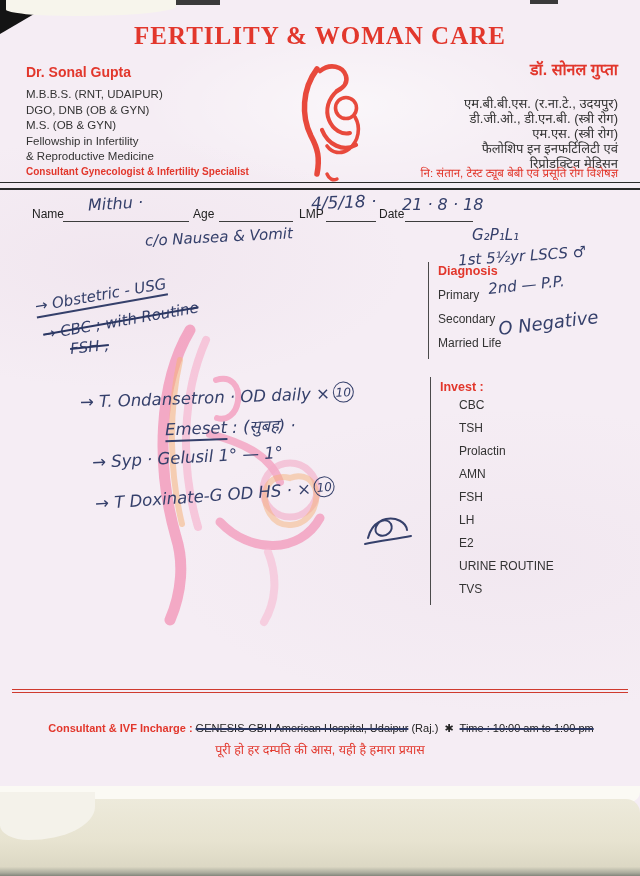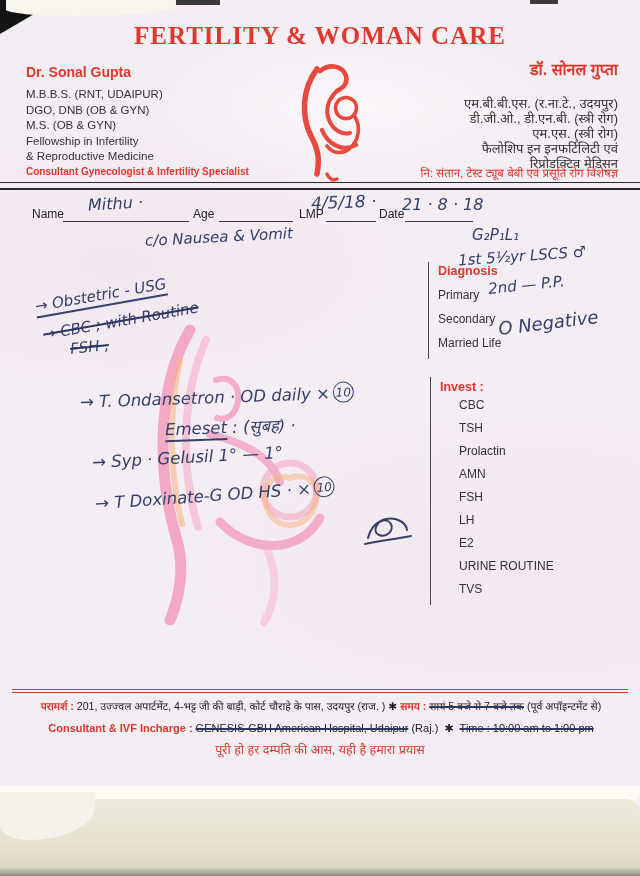--- a/index.html
+++ b/index.html
@@ -182,28 +182,20 @@
     <div class="itm">AMN</div>
     <div class="itm">FSH</div>
     <div class="itm">LH</div>
     <div class="itm">E2</div>
     <div class="itm">URINE ROUTINE</div>
     <div class="itm">TVS</div>
   </div>
 
   <div class="abs foot-rule"></div>
 
-  <div class="abs fl1">
-    <span class="red-b">परामर्श :</span>
-    <span>201, उज्ज्वल अपार्टमेंट, 4-भट्ट जी की बाड़ी, कोर्ट चौराहे के पास, उदयपुर (राज. )</span>
-    <span>✱</span>
-    <span class="red-b">समय :</span>
-    <span class="pen-strike">सायं 5 बजे से 7 बजे तक</span>
-    <span>(पूर्व अपॉइन्टमेंट से)</span>
-  </div>
 
   <div class="abs fl2">
     <span class="red-b">Consultant &amp; IVF Incharge :</span>
     <span class="pen-strike">GENESIS-GBH American Hospital, Udaipur</span>
     <span>(Raj.)</span>
     &nbsp;<span>✱</span>&nbsp;
     <span class="pen-strike">Time : 10:00 am to 1:00 pm</span>
   </div>
 
   <div class="abs motto">पूरी हो हर दम्पति की आस, यही है हमारा प्रयास</div>

